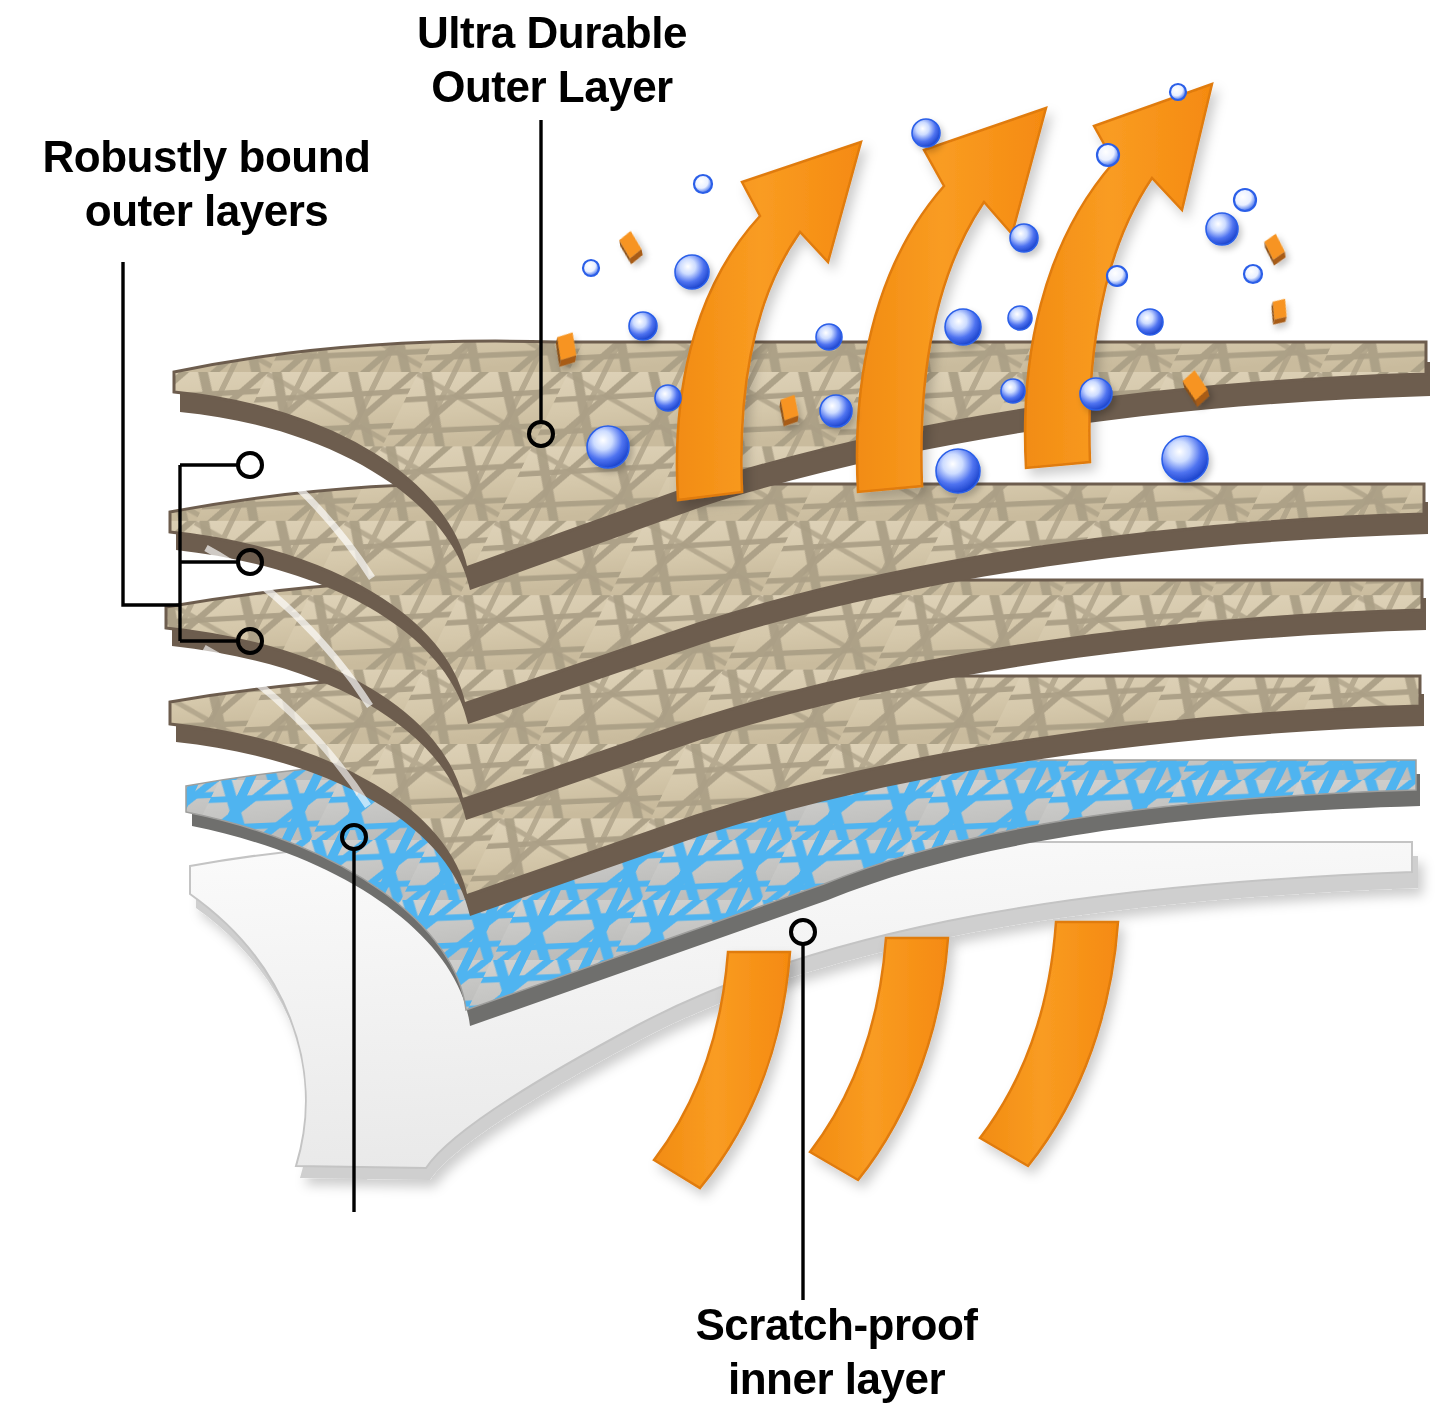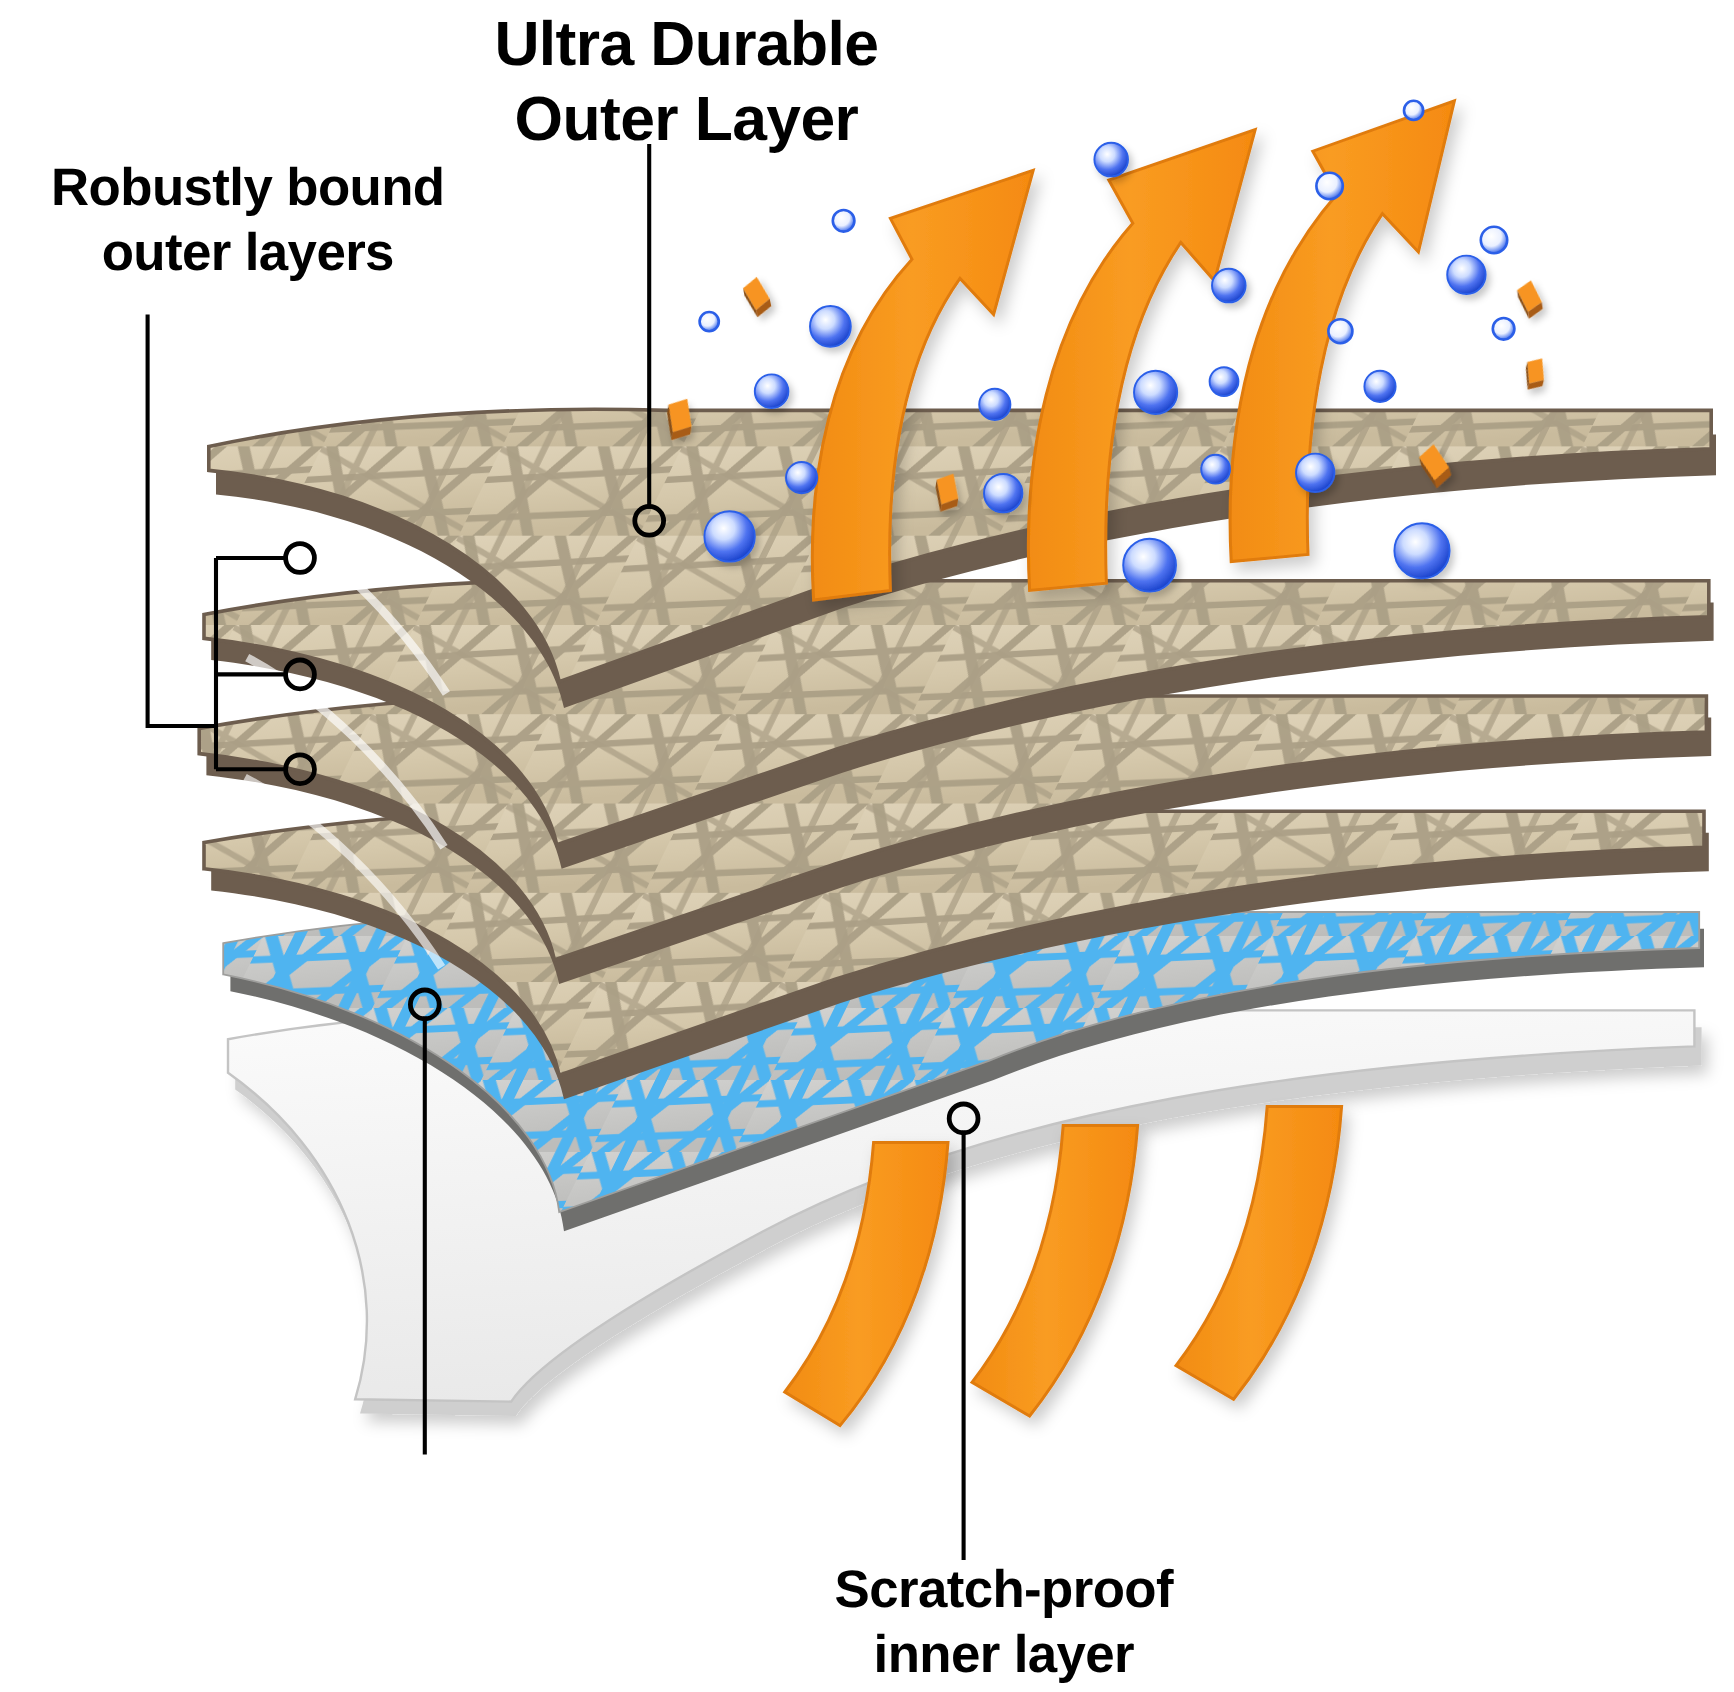--- a/index.html
+++ b/index.html
@@ -33,24 +33,24 @@
     color: #000000;
     font-family: "Liberation Sans", sans-serif;
     font-weight: bold;
     letter-spacing: -0.5px;
     line-height: 1.22;
     text-align: center;
     white-space: pre-line;
     -webkit-font-smoothing: antialiased;
   }
   #label-ultra-durable {
-    left: 372px;
+    left: 352px;
     top: 6px;
     width: 400px;
-    font-size: 52px;
+    font-size: 44px;
   }
   #label-robustly-bound {
     left: -6px;
     top: 130px;
     width: 425px;
     font-size: 44px;
   }
   #label-breathable {
     left: 55px;
     top: 1212px;

